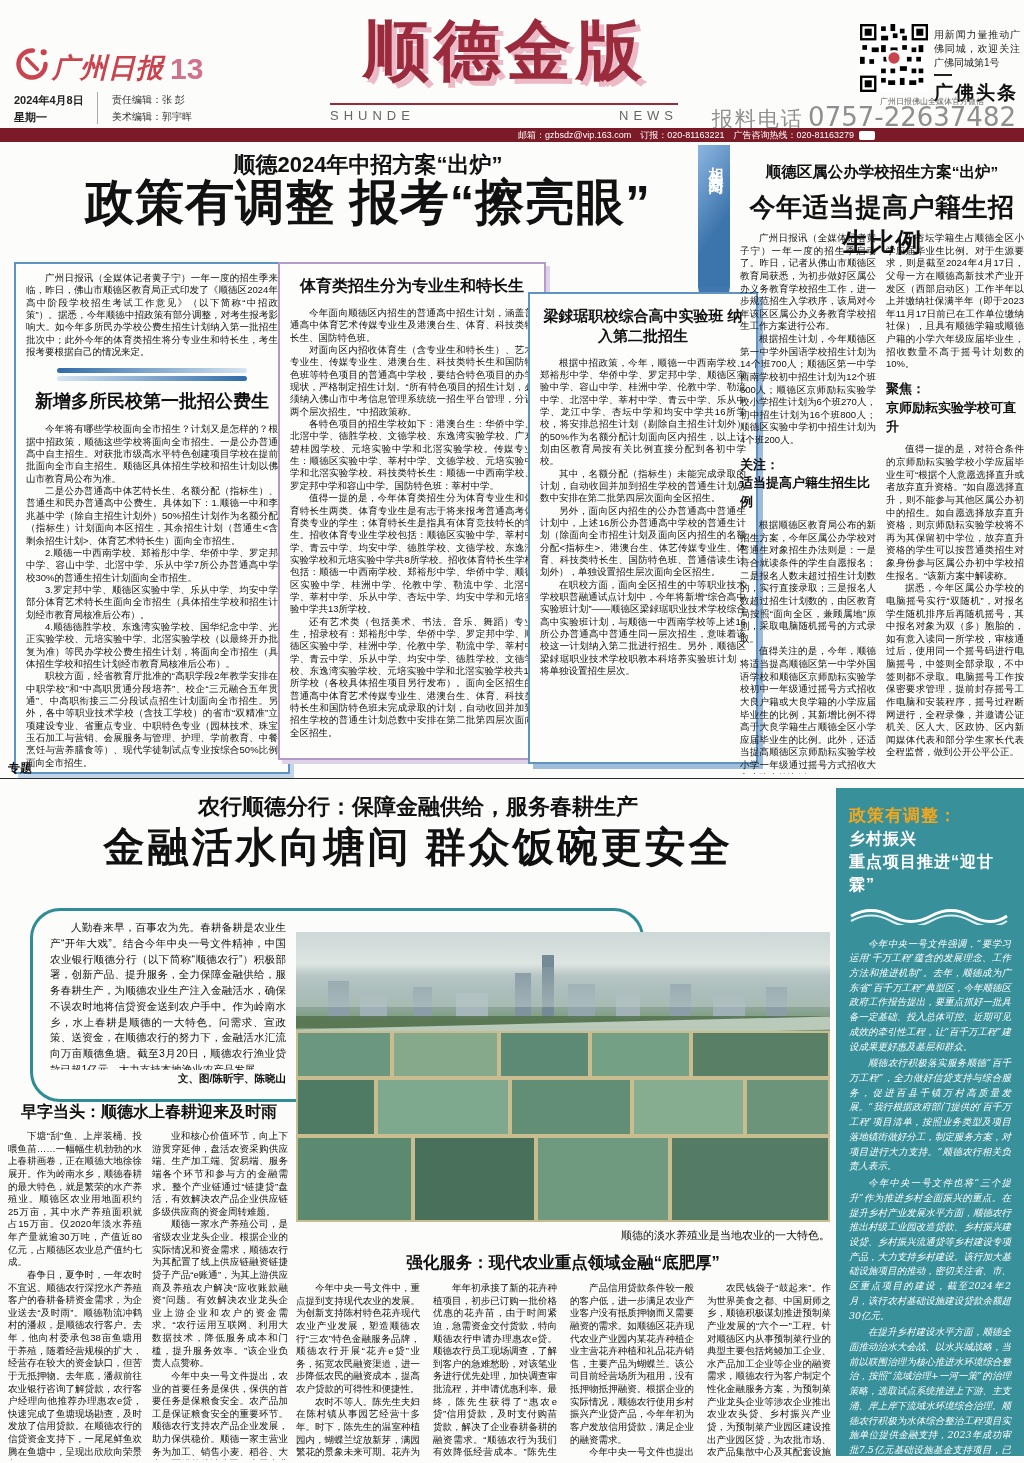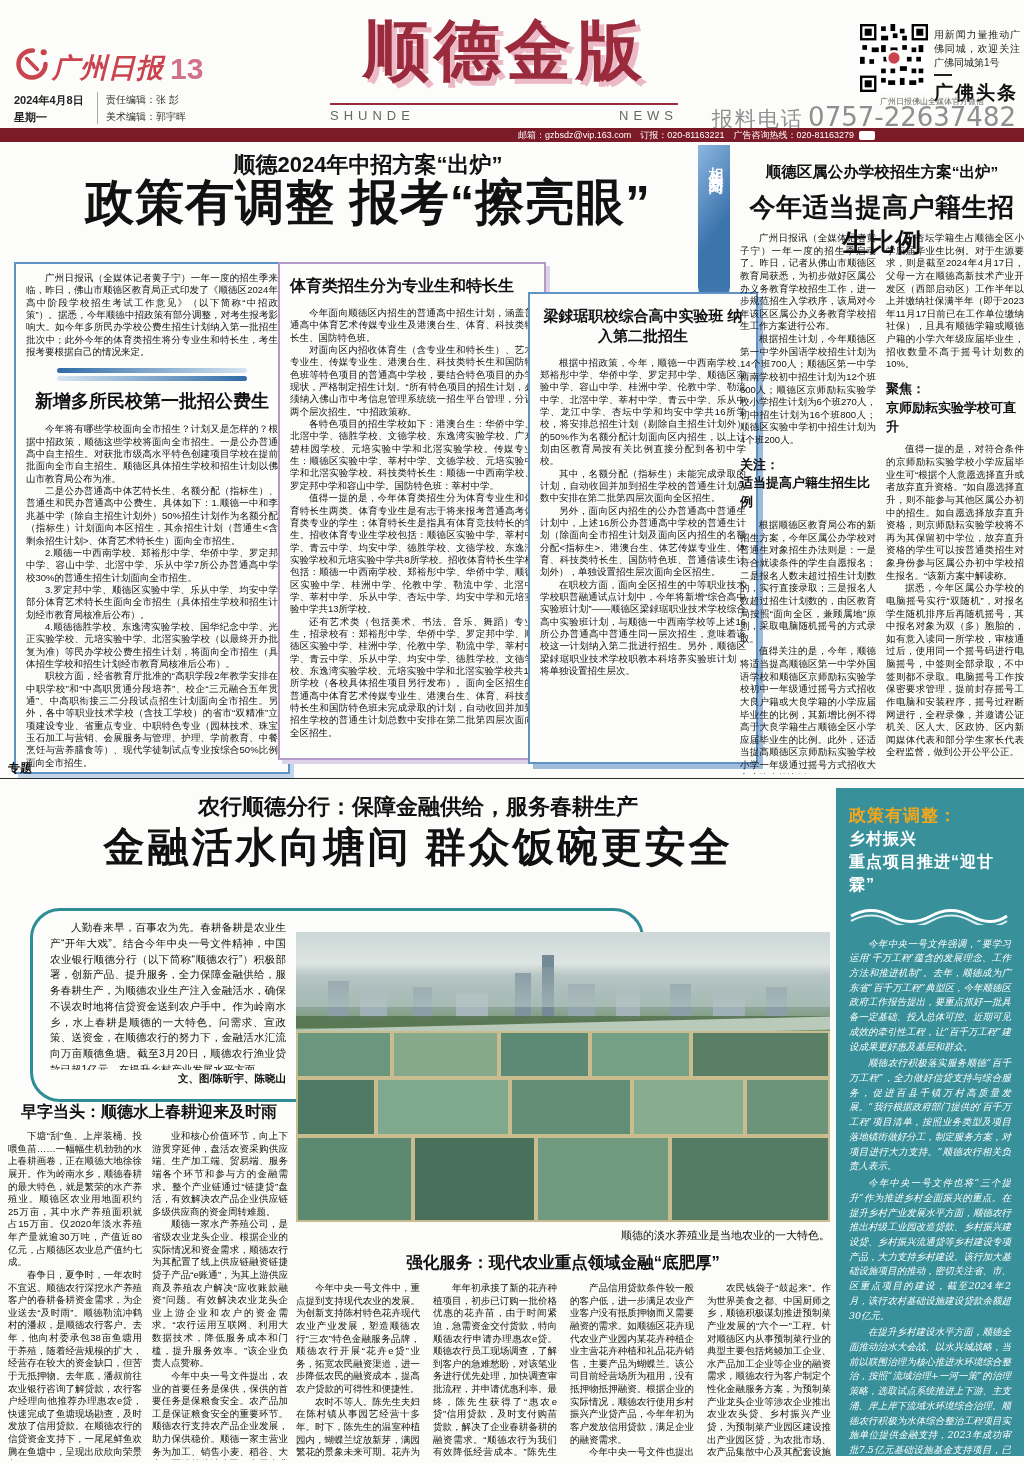--- a/index.html
+++ b/index.html
@@ -6,21 +6,21 @@
   #page{position:relative;width:1024px;height:1463px;background:#fcfcfa;margin:0 auto;
         font-family:"Liberation Sans","DejaVu Sans",sans-serif;color:#111;overflow:hidden;}
   .abs{position:absolute;}
   
   .brand-row{left:14px;top:46px;display:flex;align-items:flex-end;gap:2px;}
   .brand-txt{font-family:"Liberation Serif",serif;font-weight:900;font-style:italic;
              font-size:27px;color:#c9444f;letter-spacing:1px;}
   .page-no{font-size:30px;font-weight:900;color:#d2718a;margin-left:4px;}
   .meta-date{left:14px;top:92px;font-size:11px;font-weight:bold;line-height:1.5;color:#222;}
   .meta-div{left:97px;top:92px;width:1px;height:32px;background:#aaa;}
-  .meta-ed{left:106px;top:92px;font-size:10px;line-height:1.65;color:#333;}
+  .meta-ed{left:112px;top:92px;font-size:10px;line-height:1.65;color:#333;}
   .masthead{left:295px;top:6px;width:420px;text-align:center;font-family:"Liberation Serif",serif;
             font-weight:900;font-size:66px;letter-spacing:5px;color:#9a2b3d;
             text-shadow:5px 5px 0 #ecb9c6;}
   .mast-line{left:330px;top:103px;width:348px;border-top:2px solid #9a2b3d;display:flex;
              justify-content:space-between;padding-top:3px;font-size:13px;letter-spacing:5px;color:#666;}
   .qr-box{left:860px;top:24px;width:68px;height:68px;}
   .qr-cap{left:934px;top:28px;width:86px;font-size:10px;line-height:1.42;color:#222;text-align:justify;}
   .qr-dash{left:934px;top:74px;width:18px;height:2px;background:#222;}
   .qr-brand{left:934px;top:80px;font-size:19px;font-weight:900;letter-spacing:2px;color:#111;}
   .qr-sub{left:852px;top:96px;width:160px;font-size:8px;color:#666;text-align:center;}
@@ -41,21 +41,21 @@
           font-weight:bold;font-size:15px;letter-spacing:4px;}
   .tbox{padding:8px 10px;overflow:hidden;background:#fdfdfc;}
   .box1{left:14px;top:262px;width:252px;height:492px;border:2px solid #5f93c3;box-shadow:4px 4px 0 #c2d5e9;}
   .box2{left:278px;top:262px;width:244px;height:478px;border:2px solid #b49ac8;box-shadow:4px 4px 0 #ddd2e8;}
   .box3{left:528px;top:292px;width:206px;height:452px;border:2px solid #5f93c3;box-shadow:5px 5px 0 #9fbcda;}
   .tbox p{margin:0;font-size:9.5px;line-height:1.3;text-indent:2em;text-align:justify;color:#111;}
   .deco-bar{width:190px;height:5px;margin:10px auto 3px;border-radius:3px;
             background:linear-gradient(90deg,#2f6ba8,#d6e5f3);}
   .deco-bar.b2{margin:0 auto 8px;background:linear-gradient(90deg,#d6e5f3,#2f6ba8);}
   .sub1h{font-size:18px;font-weight:900;text-align:center;margin:2px 0 10px;}
-  .sub2h{font-size:16px;font-weight:900;margin:4px 0 10px;}
+  .sub2h{font-size:16px;font-weight:900;text-align:center;margin:4px 0 10px;}
   .sub3h{font-size:15px;font-weight:900;text-align:center;margin:4px 0 10px;line-height:1.35;}
   
   .r-kicker{left:740px;top:162px;width:284px;text-align:center;font-size:15.5px;font-weight:bold;}
   .r-head{left:738px;top:190px;width:288px;text-align:center;font-size:26px;font-weight:900;
           font-family:"Liberation Serif",serif;letter-spacing:0.5px;}
   .r-col{overflow:hidden;}
   .r-col p, .cols p{margin:0;font-size:9.5px;line-height:1.33;text-indent:2em;text-align:justify;color:#111;}
   .r-col1{left:740px;top:232px;width:136px;height:542px;}
   .r-col2{left:886px;top:232px;width:138px;height:542px;}
   .inhead{font-size:13px;font-weight:900;margin:9px 0 7px;line-height:1.45;}
@@ -265,21 +265,21 @@
   </div>
 
   <div class="abs sec-label">专题</div>
   <div class="abs sec-rule"></div>
 
   <div class="abs s-kicker">农行顺德分行：保障金融供给，服务春耕生产</div>
   <div class="abs s-head">金融活水向塘间 群众饭碗更安全</div>
 
   <div class="abs teal-frame"></div>
   <div class="abs s-intro">
-    <p>人勤春来早，百事农为先。春耕备耕是农业生产“开年大戏”。结合今年中央一号文件精神，中国农业银行顺德分行（以下简称“顺德农行”）积极部署，创新产品、提升服务，全力保障金融供给，服务春耕生产，为顺德农业生产注入金融活水，确保不误农时地将信贷资金送到农户手中。作为岭南水乡，水上春耕是顺德的一大特色。问需求、宣政策、送资金，在顺德农行的努力下，金融活水汇流向万亩顺德鱼塘。截至3月20日，顺德农行渔业贷款已超1亿元，在提升乡村产业发展水平方面。</p>
+    <p>人勤春来早，百事农为先。春耕备耕是农业生产“开年大戏”。结合今年中央一号文件精神，中国农业银行顺德分行（以下简称“顺德农行”）积极部署，创新产品、提升服务，全力保障金融供给，服务春耕生产，为顺德农业生产注入金融活水，确保不误农时地将信贷资金送到农户手中。作为岭南水乡，水上春耕是顺德的一大特色。问需求、宣政策、送资金，在顺德农行的努力下，金融活水汇流向万亩顺德鱼塘。截至3月20日，顺德农行渔业贷款已超1亿元，大力支持本地渔业农产品发展。</p>
   </div>
   <div class="abs s-byline">文、图/陈昕宇、陈晓山</div>
 
   <div class="abs photo">
     <div class="b" style="left:6%;top:17%;width:4%;height:13%;background:#8b9ea8;"></div>
     <div class="b" style="left:12%;top:20%;width:5%;height:10%;background:#9fb0b6;"></div>
     <div class="b" style="left:22%;top:19%;width:3.5%;height:11%;background:#8b9ea8;"></div>
     <div class="b" style="left:30%;top:21%;width:6%;height:9%;background:#a7b6ba;"></div>
     <div class="b" style="left:41%;top:14%;width:3%;height:16%;background:#7e939e;"></div>
     <div class="b" style="left:46%;top:8%;width:2.4%;height:22%;background:#748a96;"></div>

